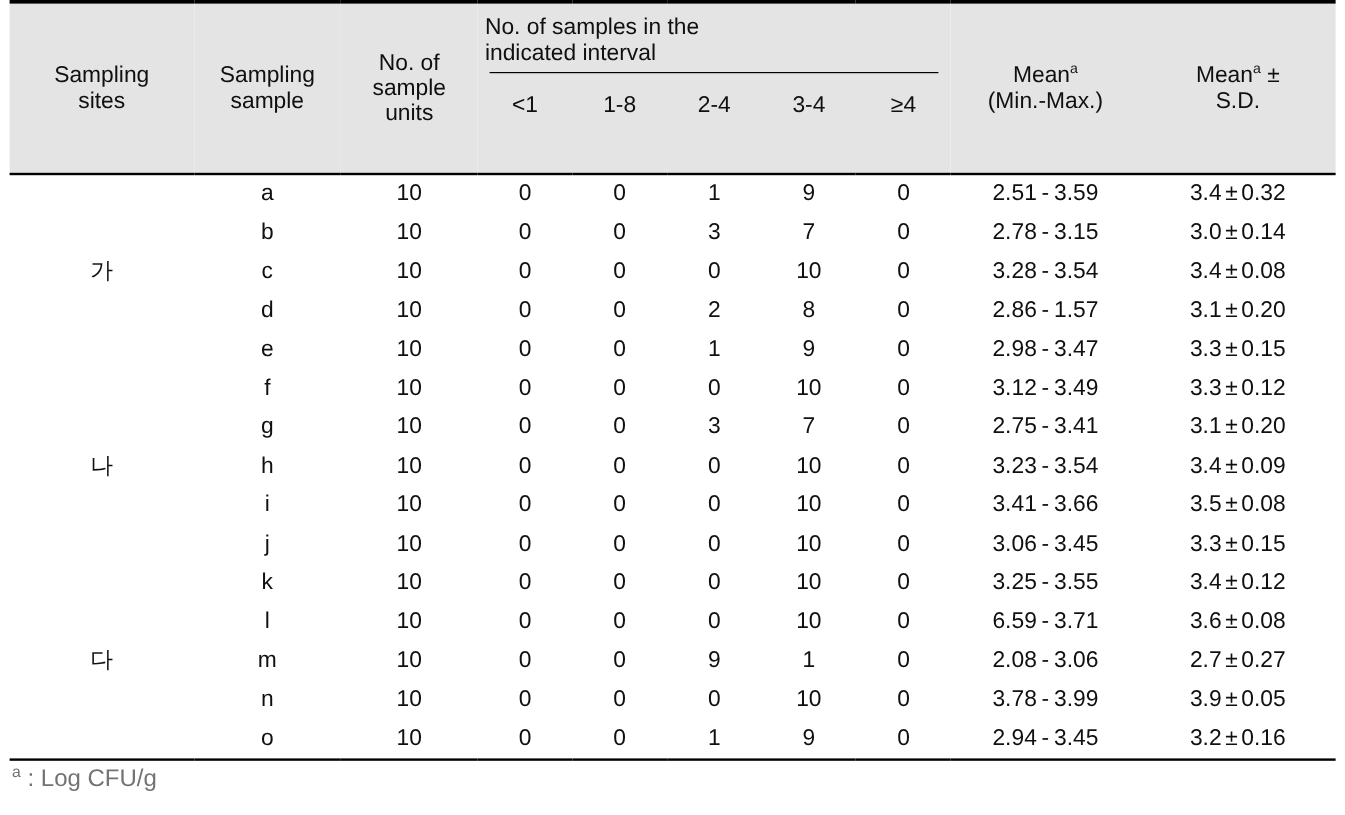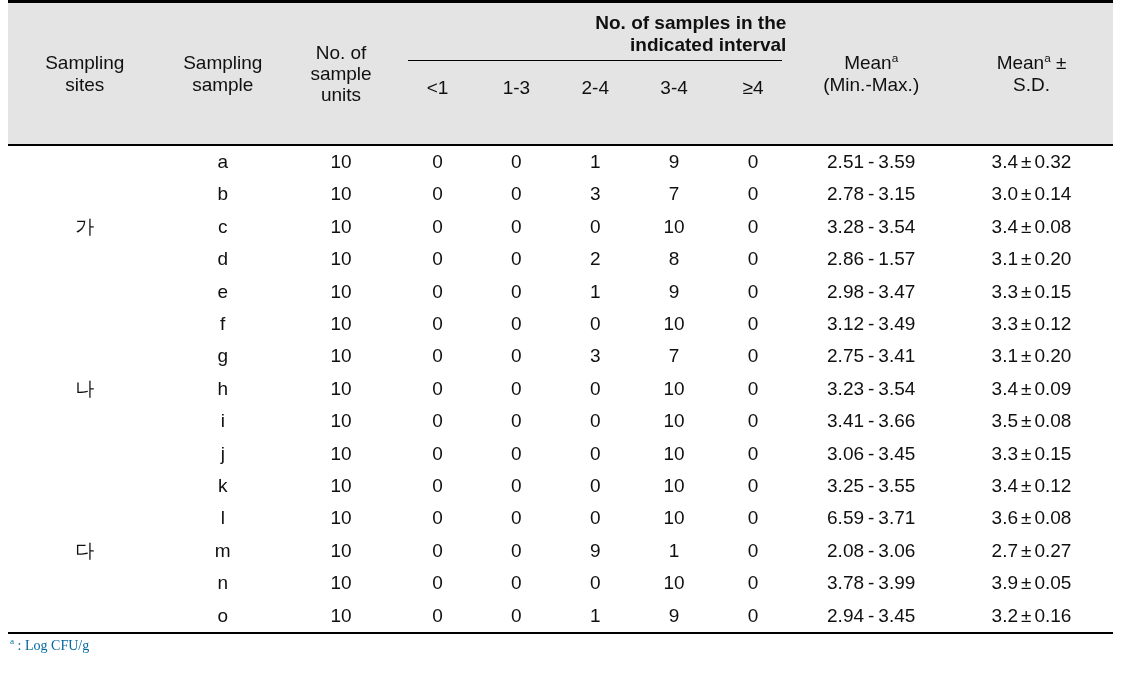--- a/index.html
+++ b/index.html
@@ -54,24 +54,23 @@
   }
   .group-box {
     display: flex;
     flex-direction: column;
     justify-content: flex-start;
     height: 141px;
     box-sizing: border-box;
     padding-top: 9px;
   }
   .group-title {
-    text-align: right;
+    text-align: left;
     line-height: 1.14;
     padding: 0 6px;
-    font-weight: bold;
   }
   .group-rule {
     height: 0;
     border-top: 1.6px solid #000;
     margin: 5px 10px 0 10px;
   }
   .group-subs {
     display: flex;
     flex-direction: row;
     margin-top: 16px;
@@ -110,25 +109,25 @@
   .mean-val .pm { padding: 0 3px; }
 
   sup {
     font-size: 0.62em;
     vertical-align: super;
     line-height: 0;
   }
 
   
   .footnote {
-    font-family: Liberation Serif, serif;
-    font-size: 14px;
+    font-family: Liberation Sans, sans-serif;
+    font-size: 20px;
     margin-top: 4px;
     padding-left: 2px;
-    color: #0369a1;
+    color: #737373;
   }
   .footnote sup { font-size: 0.66em; }
 </style>
 </head>
 <body>
 
 <div id="table-wrap">
 
   <table class="data-table">
     <colgroup>
@@ -167,21 +166,21 @@
         </th>
         <th class="group-cell" colspan="5">
           <span class="group-box">
             <span class="group-title">
               <span>No. of samples in the</span><br>
               <span>indicated interval</span>
             </span>
             <span class="group-rule"></span>
             <span class="group-subs">
               <span>&lt;1</span>
-              <span>1-3</span>
+              <span>1-8</span>
               <span>2-4</span>
               <span>3-4</span>
               <span>≥4</span>
             </span>
           </span>
         </th>
         <th>
           <span class="hdr-inner">
             <span>Mean</span><sup>a</sup><br>
             <span>(Min.-Max.)</span>

